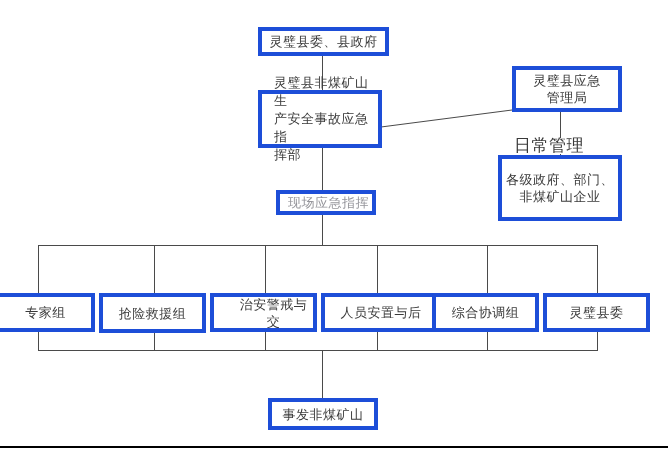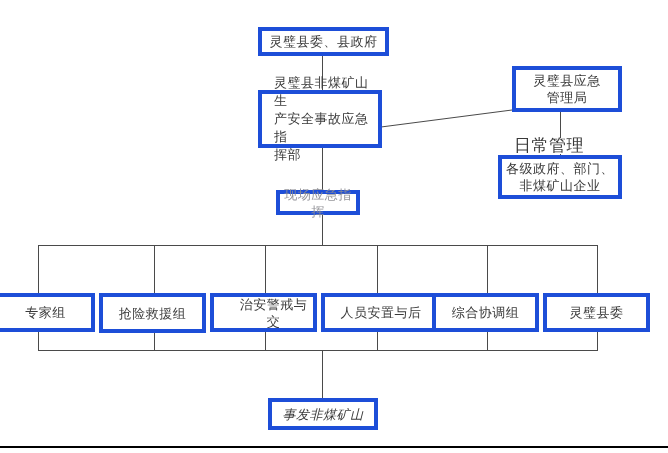--- a/index.html
+++ b/index.html
@@ -129,28 +129,28 @@
 
   <div class="node" style="left:512px; top:66px; width:110px; height:46px;">
     <span class="txt">
       <span>灵璧县应急</span><br>
       <span>管理局</span>
     </span>
   </div>
 
   <div class="caption" style="left:512px; top:138px;">日常管理</div>
 
-  <div class="node" style="left:498px; top:155px; width:124px; height:44px;">
+  <div class="node" style="left:498px; top:155px; width:124px; height:66px;">
     <span class="txt">
       <span>各级政府、部门、</span><br>
       <span>非煤矿山企业</span>
     </span>
   </div>
 
-  <div class="node" style="left:276px; top:190px; width:84px; height:25px;">
+  <div class="node" style="left:276px; top:190px; width:100px; height:25px;text-align:right;">
     <span class="txt faded">现场应急指挥</span>
   </div>
 
   <div class="node" style="left:-4px; top:293px; width:99px; height:39px;">
     <span class="txt">专家组</span>
   </div>
 
   <div class="node" style="left:99px; top:293px; width:107px; height:40px;">
     <span class="txt">抢险救援组</span>
   </div>
@@ -164,19 +164,19 @@
   </div>
 
   <div class="node" style="left:432px; top:293px; width:107px; height:39px;">
     <span class="txt">综合协调组</span>
   </div>
 
   <div class="node" style="left:543px; top:293px; width:107px; height:39px;">
     <span class="txt">灵璧县委</span>
   </div>
 
-  <div class="node" style="left:268px; top:398px; width:110px; height:32px;font-style:italic;">
+  <div class="node" style="left:268px; top:398px; width:110px; height:32px;">
     <span class="txt">事发非煤矿山</span>
   </div>
 
   <div class="page-rule" style="top:446px;"></div>
 
 </div>
 
 </body></html>

